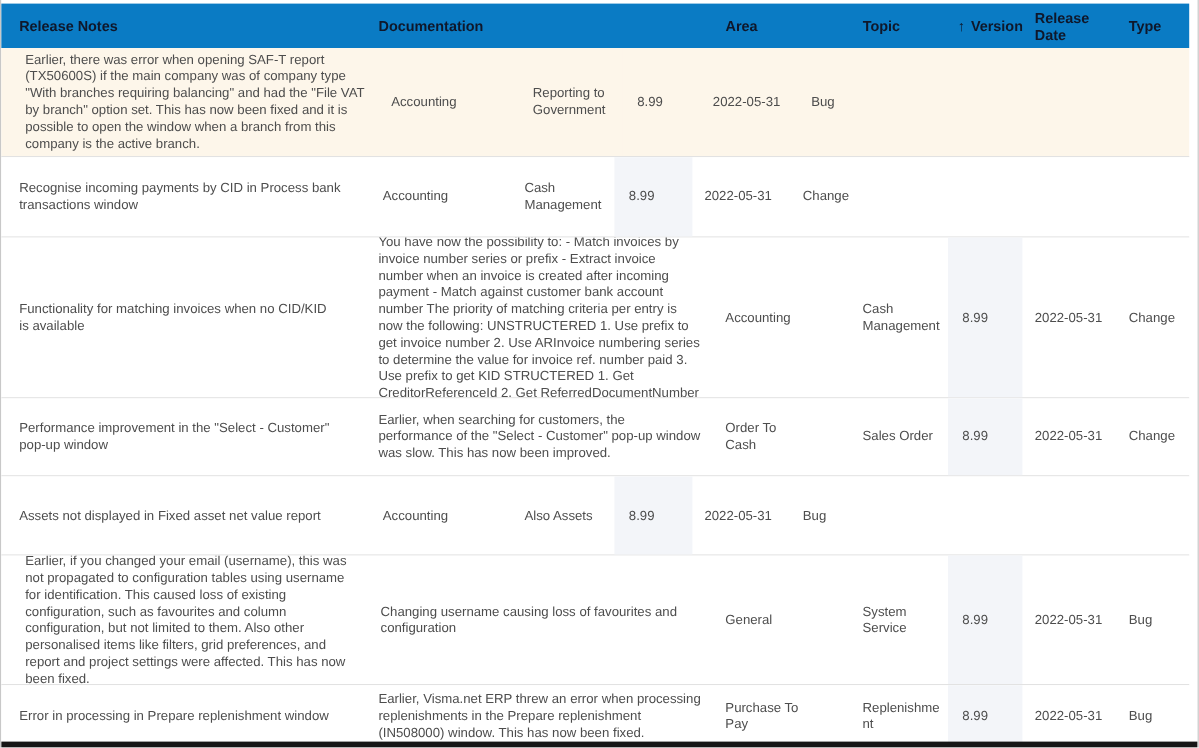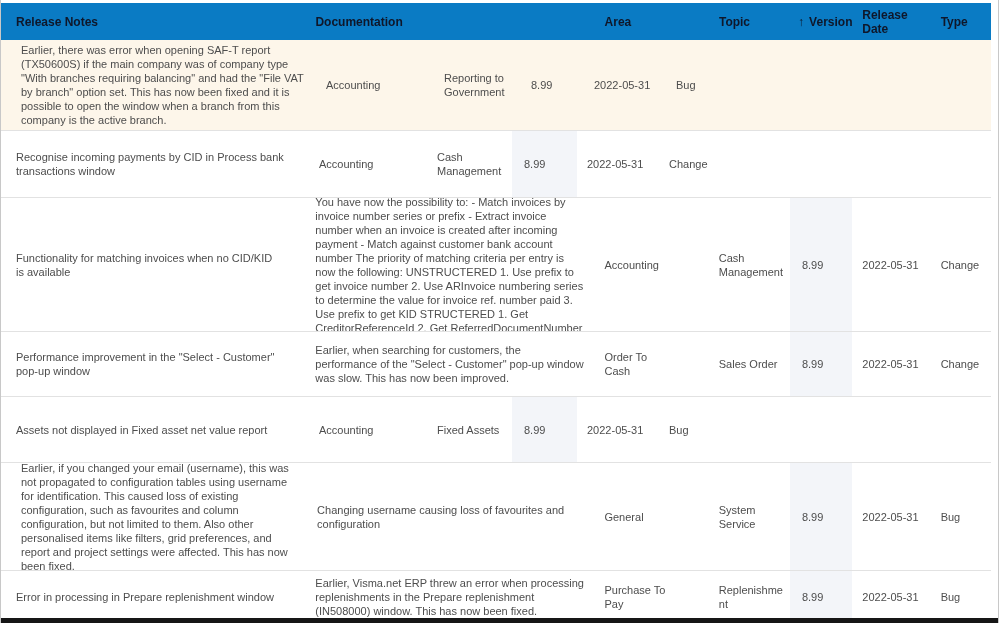--- a/index.html
+++ b/index.html
@@ -187,21 +187,21 @@
   </div>
 
   <div class="row r5">
     <div class="cell c-title">
         <span>Assets not displayed in Fixed asset net value report</span>
       </div>
     <div class="cell c-area">
         <span>Accounting</span>
       </div>
     <div class="cell c-topic">
-        <span>Fixed Assets</span>
+        <span>Also Assets</span>
       </div>
     <div class="cell c-version">
         <span>8.99</span>
       </div>
     <div class="cell c-date">
         <span>2022-05-31</span>
       </div>
     <div class="cell c-type">
         <span>Bug</span>
       </div>

